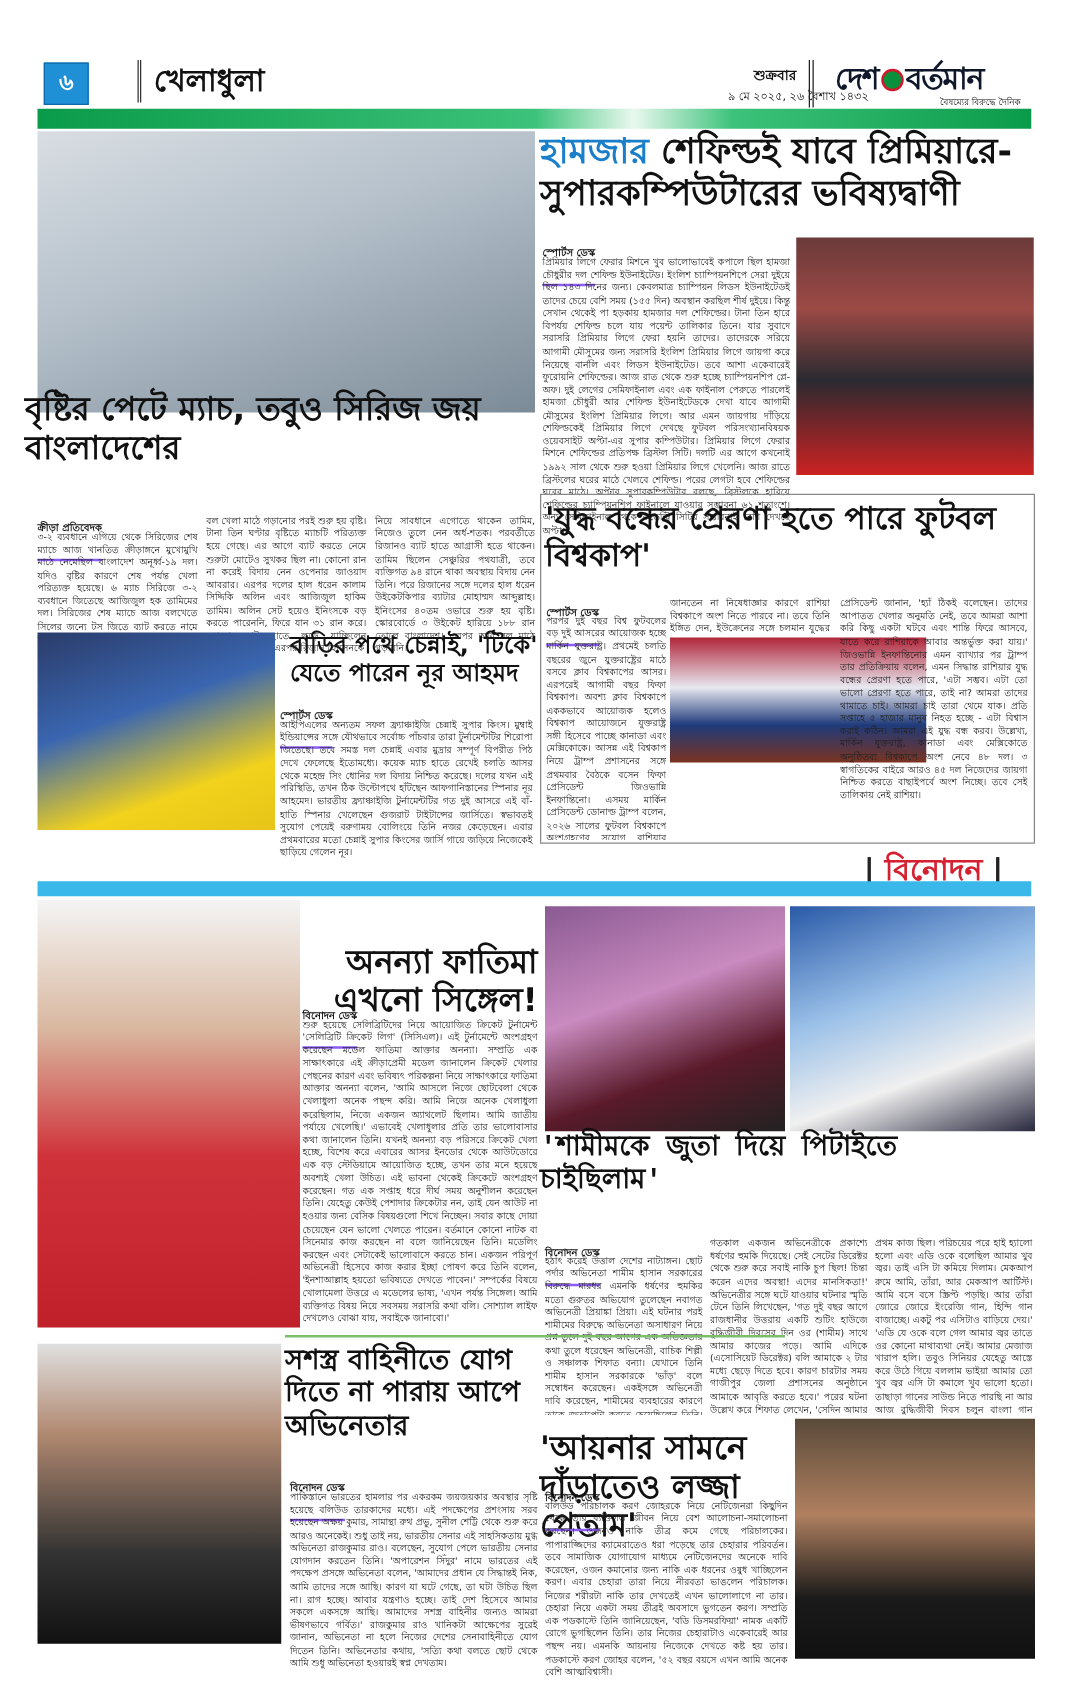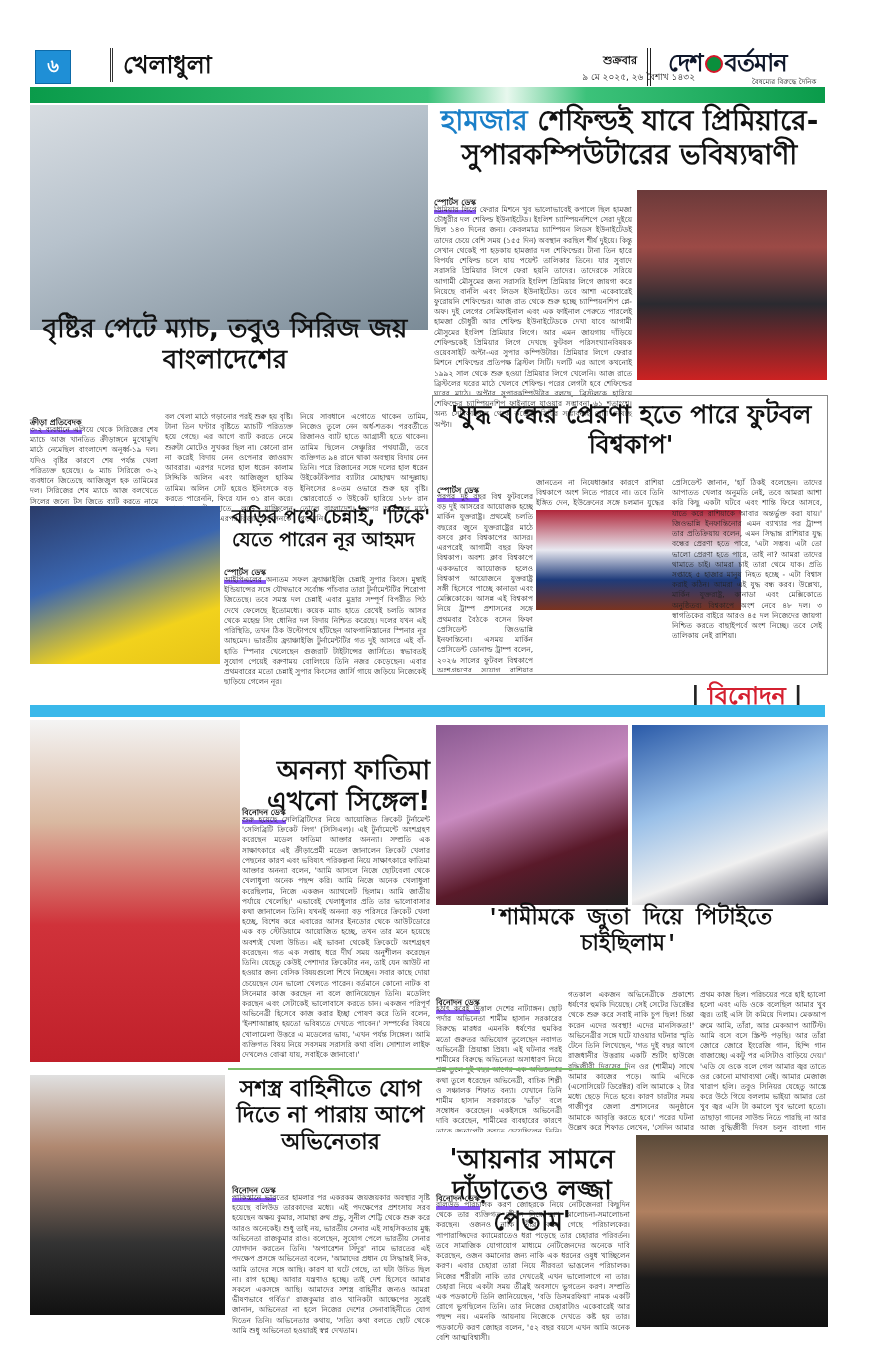--- a/index.html
+++ b/index.html
@@ -28,32 +28,32 @@
   .cricket { left: 30px; top: 105px; width: 398px; height: 225px; background: linear-gradient(160deg,#d8dde2 0%,#b7c2cc 40%,#7b8b97 100%); }
   .hamza-img { left: 637px; top: 190px; width: 190px; height: 190px; background: linear-gradient(180deg,#6b3a3a 0%,#9c4a46 30%,#2a2a30 60%,#c22 100%); }
   .noor-img { left: 30px; top: 506px; width: 190px; height: 158px; background: linear-gradient(160deg,#2b3c6a 0%,#3a66b0 40%,#f2d21c 75%,#e7c418 100%); }
   .trump-img { left: 536px; top: 510px; width: 205px; height: 100px; background: linear-gradient(180deg,#b0263a 0%,#e8e8f0 40%,#1f3b7a 70%,#7a3320 100%); }
   .ananya-img { left: 30px; top: 720px; width: 210px; height: 342px; background: linear-gradient(180deg,#f4f4f4 0%,#d9b8a0 30%,#d0323a 60%,#c0202a 100%); }
   .woman-img { left: 436px; top: 725px; width: 192px; height: 180px; background: linear-gradient(160deg,#8a5a92 0%,#c98bc0 40%,#5a1a2a 70%,#222 100%); }
   .man-img { left: 632px; top: 725px; width: 196px; height: 180px; background: linear-gradient(160deg,#2a5aa8 0%,#9ac0e8 40%,#f0f0f0 70%,#2a2a40 100%); }
   .rajkumar-img { left: 30px; top: 1075px; width: 195px; height: 240px; background: linear-gradient(180deg,#e0e0e0 0%,#b08870 30%,#333 70%,#111 100%); }
   .karan-img { left: 636px; top: 1135px; width: 192px; height: 192px; background: linear-gradient(180deg,#5a4a3a 0%,#b08060 40%,#1a1a1a 75%,#111 100%); }
   
-  .hl { font-weight: bold; text-align: center; line-height: 1.2; }
+  .hl { font-weight: bold; text-align: left; line-height: 1.2; }
   .hl-hamza { left: 432px; top: 104px; width: 395px; font-size: 28px; }
   .hl-hamza .blue { color: #1a7fc8; }
   .hl-rain { left: 20px; top: 313px; width: 410px; font-size: 26px; }
   .hl-noor { left: 232px; top: 505px; width: 205px; font-size: 19px; text-align: left; }
   .hl-war { left: 436px; top: 400px; width: 390px; font-size: 25px; }
   .hl-ananya { left: 245px; top: 755px; width: 185px; font-size: 26px; text-align: right; }
   .hl-shamim { left: 432px; top: 906px; width: 395px; font-size: 22px; font-family: Liberation Mono, monospace; }
   .hl-rajkumar { left: 228px; top: 1076px; width: 205px; font-size: 22px; }
   .hl-mirror { left: 432px; top: 1144px; width: 200px; font-size: 26px; }
   
-  .byline { font-size: 8px; font-weight: bold; border-bottom: 4px solid #8b5cf6; display: inline-block; padding-bottom: 1px; }
+  .byline { font-size: 8px; font-weight: bold; border-bottom: 2px solid #8b5cf6; display: inline-block; padding-bottom: 18px; }
   .body-text { font-size: 7.4px; line-height: 1.38; text-align: justify; color: #222; }
   .war-box { left: 432px; top: 395px; width: 396px; height: 280px; border: 1px solid #888; }
   .binodon { left: 683px; top: 677px; font-size: 24px; font-weight: bold; color: #d42030; }
   .binodon .pipe { color: #222; margin: 0 8px; }
   .blue-bar { left: 30px; top: 705px; width: 795px; height: 12px; background: #3ab8ea; }
   .green-line { left: 228px; top: 1068px; width: 400px; height: 2px; background: #7bbf6a; }
 </style>
 </head>
 <body>
 

